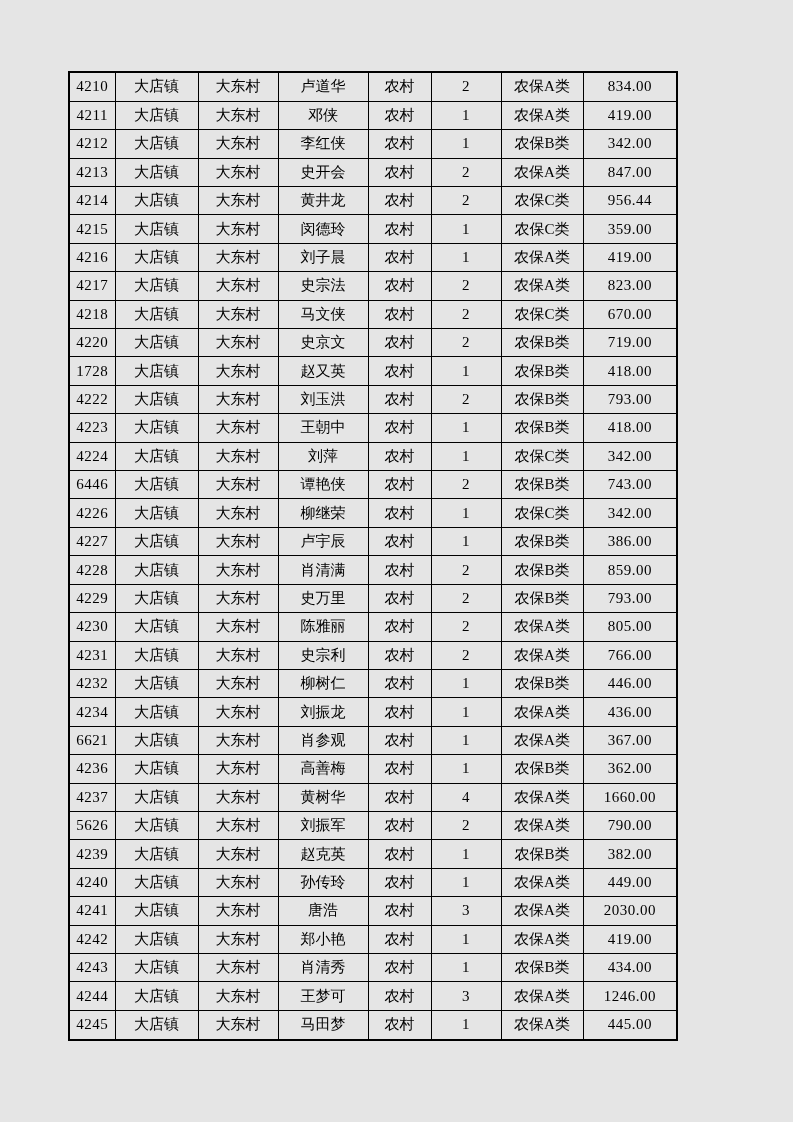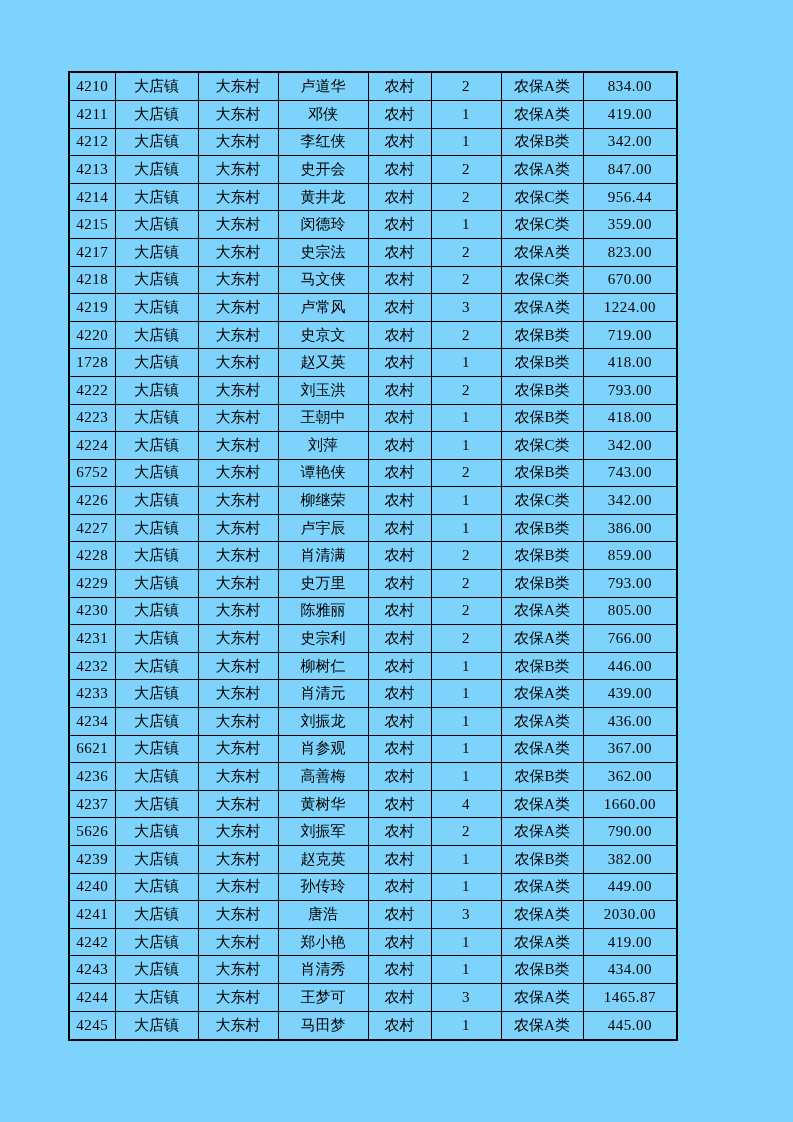--- a/index.html
+++ b/index.html
@@ -4,21 +4,21 @@
 <style>
   html, body {
     margin: 0;
     padding: 0;
     background: #ffffff;
   }
   .page {
     position: relative;
     width: 793px;
     height: 1122px;
-    background: #7dd3fc;
+    background: #e5e5e5;
     overflow: hidden;
     font-family: "Liberation Serif", "DejaVu Serif", serif;
     color: #000000;
   }
   table.data-table {
     position: absolute;
     left: 68px;
     top: 71px;
     width: 608px;
     height: 970px;
@@ -118,50 +118,50 @@
           <td class="col-id">4215</td>
           <td class="col-town">大店镇</td>
           <td class="col-village">大东村</td>
           <td class="col-name">闵德玲</td>
           <td class="col-residence">农村</td>
           <td class="col-count">1</td>
           <td class="col-category">农保C类</td>
           <td class="col-amount">359.00</td>
         </tr>
         <tr>
+          <td class="col-id">4216</td>
+          <td class="col-town">大店镇</td>
+          <td class="col-village">大东村</td>
+          <td class="col-name">刘子晨</td>
+          <td class="col-residence">农村</td>
+          <td class="col-count">1</td>
+          <td class="col-category">农保A类</td>
+          <td class="col-amount">419.00</td>
+        </tr>
+        <tr>
           <td class="col-id">4217</td>
           <td class="col-town">大店镇</td>
           <td class="col-village">大东村</td>
           <td class="col-name">史宗法</td>
           <td class="col-residence">农村</td>
           <td class="col-count">2</td>
           <td class="col-category">农保A类</td>
           <td class="col-amount">823.00</td>
         </tr>
         <tr>
           <td class="col-id">4218</td>
           <td class="col-town">大店镇</td>
           <td class="col-village">大东村</td>
           <td class="col-name">马文侠</td>
           <td class="col-residence">农村</td>
           <td class="col-count">2</td>
           <td class="col-category">农保C类</td>
           <td class="col-amount">670.00</td>
         </tr>
         <tr>
-          <td class="col-id">4219</td>
-          <td class="col-town">大店镇</td>
-          <td class="col-village">大东村</td>
-          <td class="col-name">卢常风</td>
-          <td class="col-residence">农村</td>
-          <td class="col-count">3</td>
-          <td class="col-category">农保A类</td>
-          <td class="col-amount">1224.00</td>
-        </tr>
-        <tr>
           <td class="col-id">4220</td>
           <td class="col-town">大店镇</td>
           <td class="col-village">大东村</td>
           <td class="col-name">史京文</td>
           <td class="col-residence">农村</td>
           <td class="col-count">2</td>
           <td class="col-category">农保B类</td>
           <td class="col-amount">719.00</td>
         </tr>
         <tr>
@@ -198,21 +198,21 @@
           <td class="col-id">4224</td>
           <td class="col-town">大店镇</td>
           <td class="col-village">大东村</td>
           <td class="col-name">刘萍</td>
           <td class="col-residence">农村</td>
           <td class="col-count">1</td>
           <td class="col-category">农保C类</td>
           <td class="col-amount">342.00</td>
         </tr>
         <tr>
-          <td class="col-id">6752</td>
+          <td class="col-id">6446</td>
           <td class="col-town">大店镇</td>
           <td class="col-village">大东村</td>
           <td class="col-name">谭艳侠</td>
           <td class="col-residence">农村</td>
           <td class="col-count">2</td>
           <td class="col-category">农保B类</td>
           <td class="col-amount">743.00</td>
         </tr>
         <tr>
           <td class="col-id">4226</td>
@@ -278,30 +278,20 @@
           <td class="col-id">4232</td>
           <td class="col-town">大店镇</td>
           <td class="col-village">大东村</td>
           <td class="col-name">柳树仁</td>
           <td class="col-residence">农村</td>
           <td class="col-count">1</td>
           <td class="col-category">农保B类</td>
           <td class="col-amount">446.00</td>
         </tr>
         <tr>
-          <td class="col-id">4233</td>
-          <td class="col-town">大店镇</td>
-          <td class="col-village">大东村</td>
-          <td class="col-name">肖清元</td>
-          <td class="col-residence">农村</td>
-          <td class="col-count">1</td>
-          <td class="col-category">农保A类</td>
-          <td class="col-amount">439.00</td>
-        </tr>
-        <tr>
           <td class="col-id">4234</td>
           <td class="col-town">大店镇</td>
           <td class="col-village">大东村</td>
           <td class="col-name">刘振龙</td>
           <td class="col-residence">农村</td>
           <td class="col-count">1</td>
           <td class="col-category">农保A类</td>
           <td class="col-amount">436.00</td>
         </tr>
         <tr>
@@ -395,21 +385,21 @@
           <td class="col-amount">434.00</td>
         </tr>
         <tr>
           <td class="col-id">4244</td>
           <td class="col-town">大店镇</td>
           <td class="col-village">大东村</td>
           <td class="col-name">王梦可</td>
           <td class="col-residence">农村</td>
           <td class="col-count">3</td>
           <td class="col-category">农保A类</td>
-          <td class="col-amount">1465.87</td>
+          <td class="col-amount">1246.00</td>
         </tr>
         <tr>
           <td class="col-id">4245</td>
           <td class="col-town">大店镇</td>
           <td class="col-village">大东村</td>
           <td class="col-name">马田梦</td>
           <td class="col-residence">农村</td>
           <td class="col-count">1</td>
           <td class="col-category">农保A类</td>
           <td class="col-amount">445.00</td>

